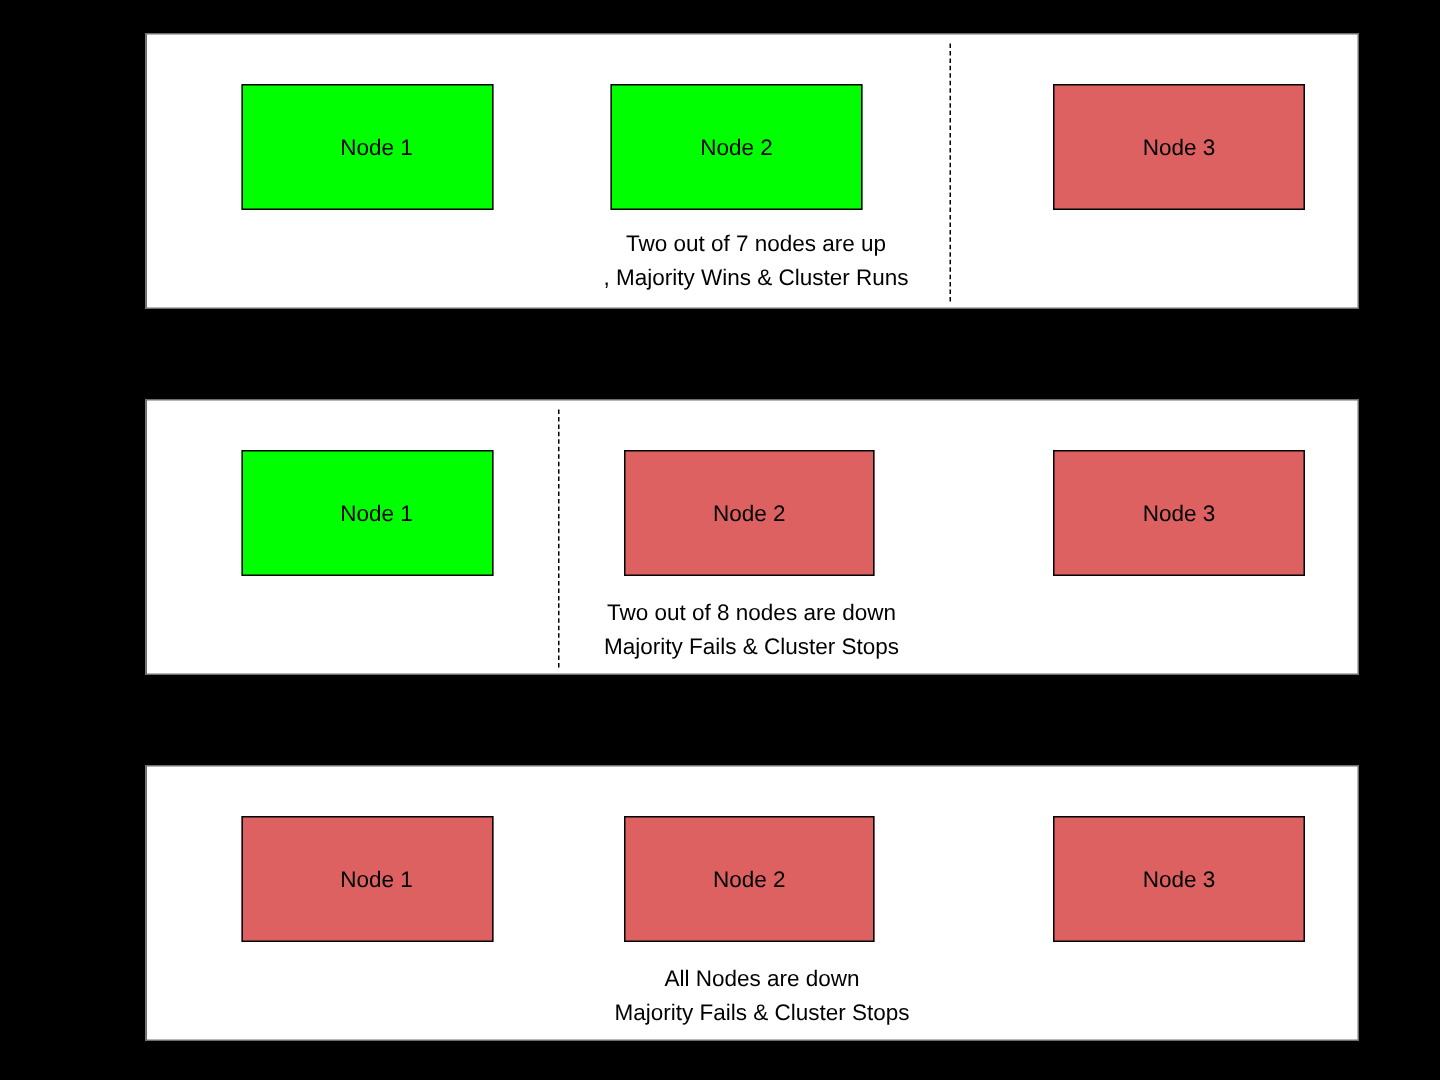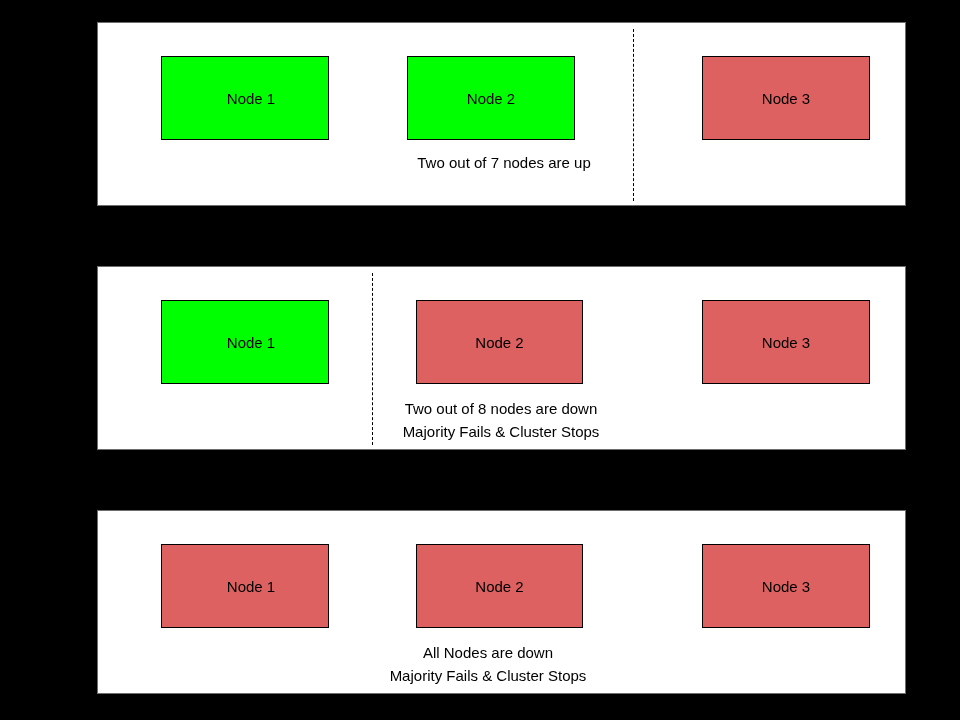--- a/index.html
+++ b/index.html
@@ -72,21 +72,21 @@
     position: absolute;
     color: #000000;
     font-size: 15px;
     font-family: "Liberation Sans", sans-serif;
     text-align: center;
     line-height: 23px;
     white-space: nowrap;
   }
   #caption-1 { left: 176px; top: 128px; width: 460px; }
   #caption-2 { left: 181px; top: 130px; width: 444px; }
-  #caption-3 { left: 160px; top: 130px; width: 460px; }
+  #caption-3 { left: 180px; top: 130px; width: 460px; }
 </style>
 </head>
 <body>
 
 <div class="canvas">
 
   <div class="panel" id="panel-1">
 
     <div class="divider" id="divider-1"></div>
 
@@ -97,20 +97,21 @@
     <div class="node-box slot-2 row-top state-up">
       <span>Node 2</span>
     </div>
 
     <div class="node-box slot-3 row-top state-down">
       <span>Node 3</span>
     </div>
 
     <div class="caption" id="caption-1">
       <div>Two out of 7 nodes are up</div>
+      <div>, Majority Wins &amp; Cluster Runs</div>
     </div>
   </div>
 
   <div class="panel" id="panel-2">
 
     <div class="divider" id="divider-2"></div>
 
     <div class="node-box slot-1 row-top state-up">
       <span>Node 1</span>
     </div>

